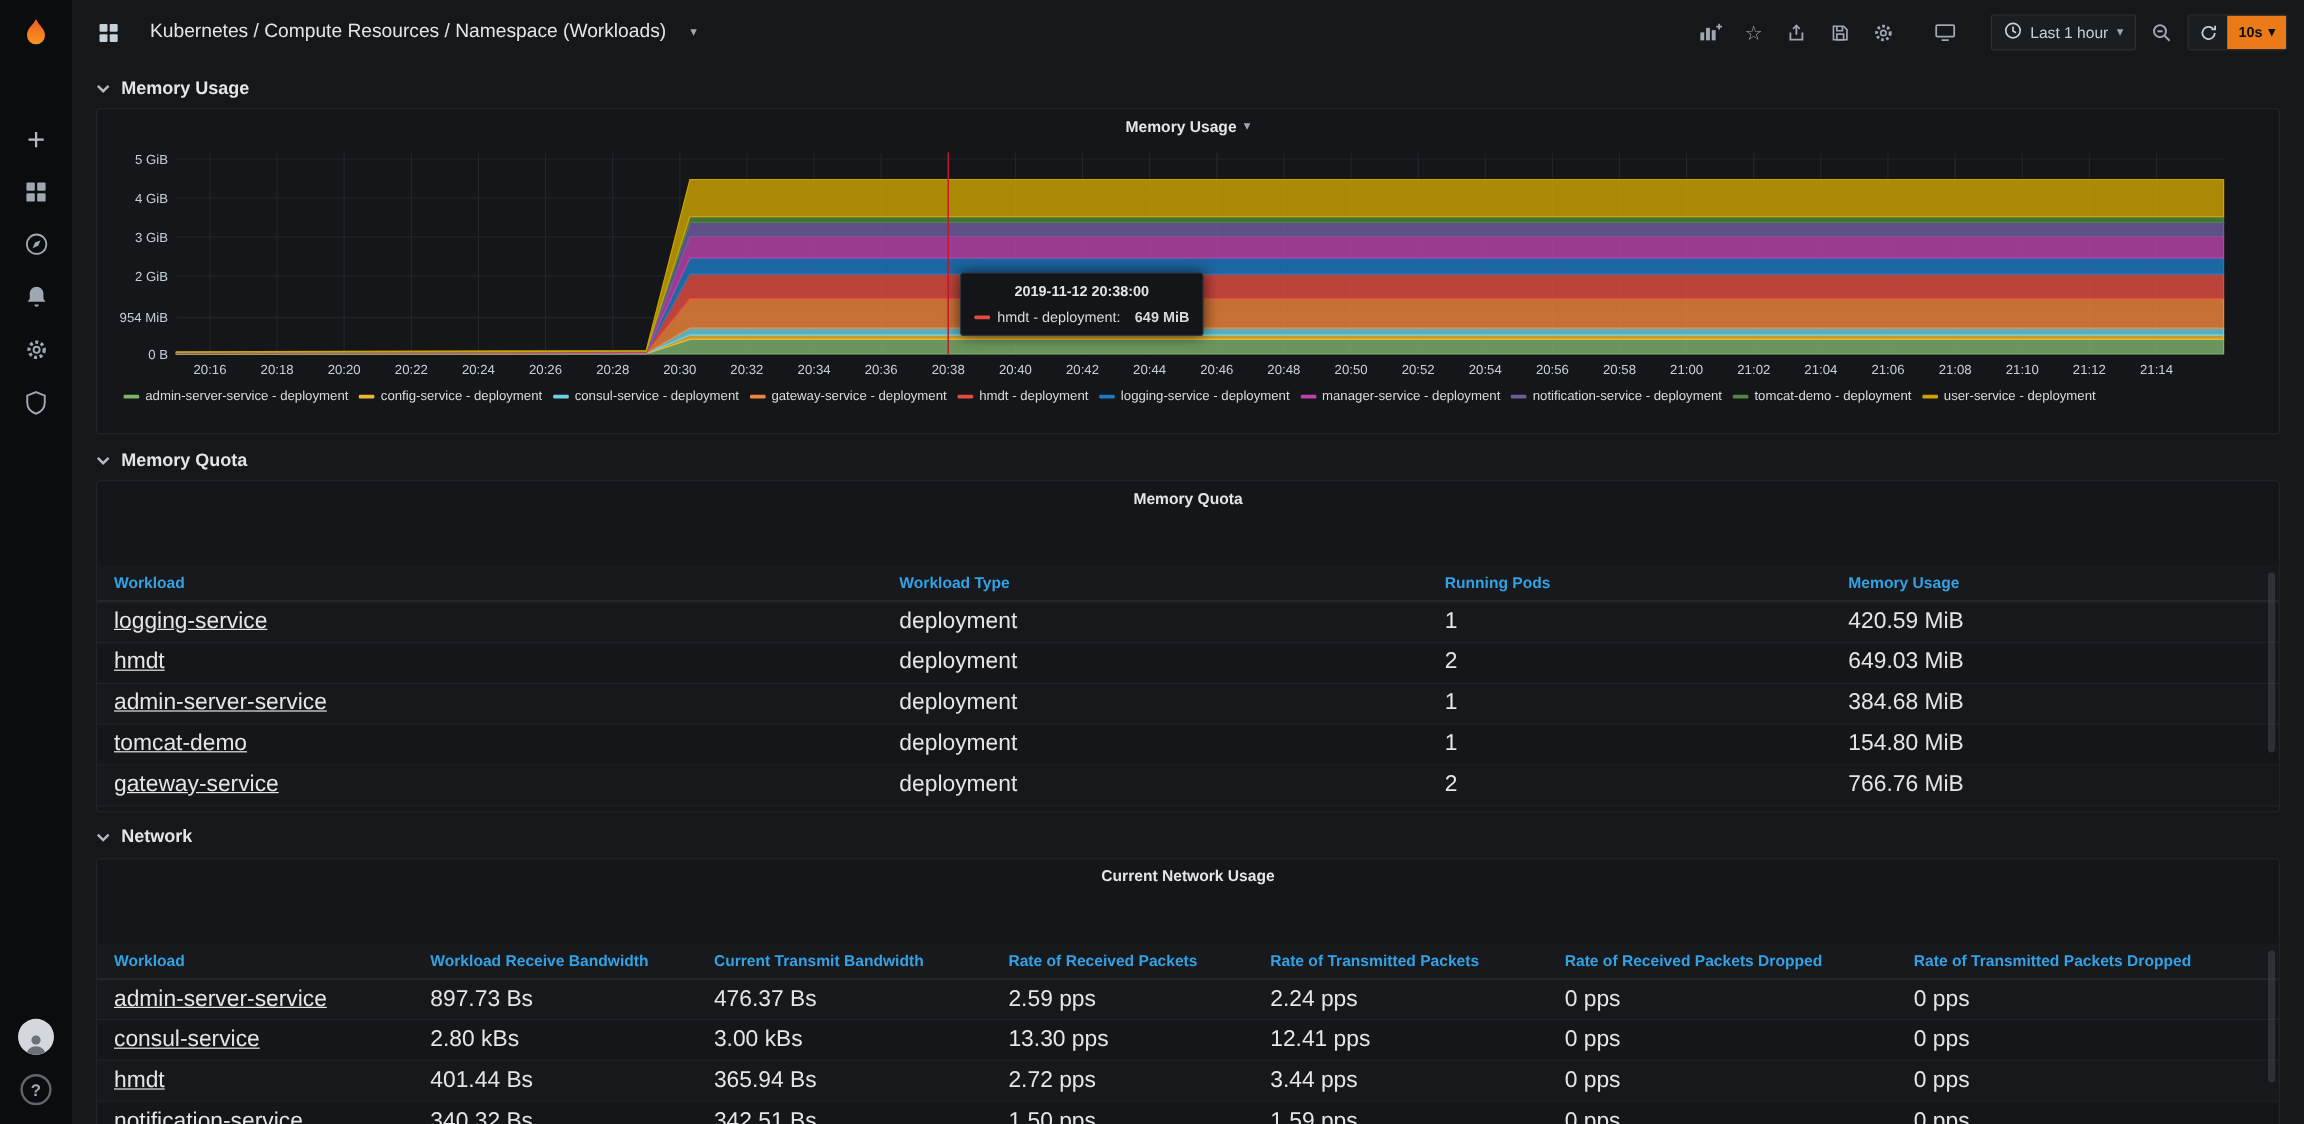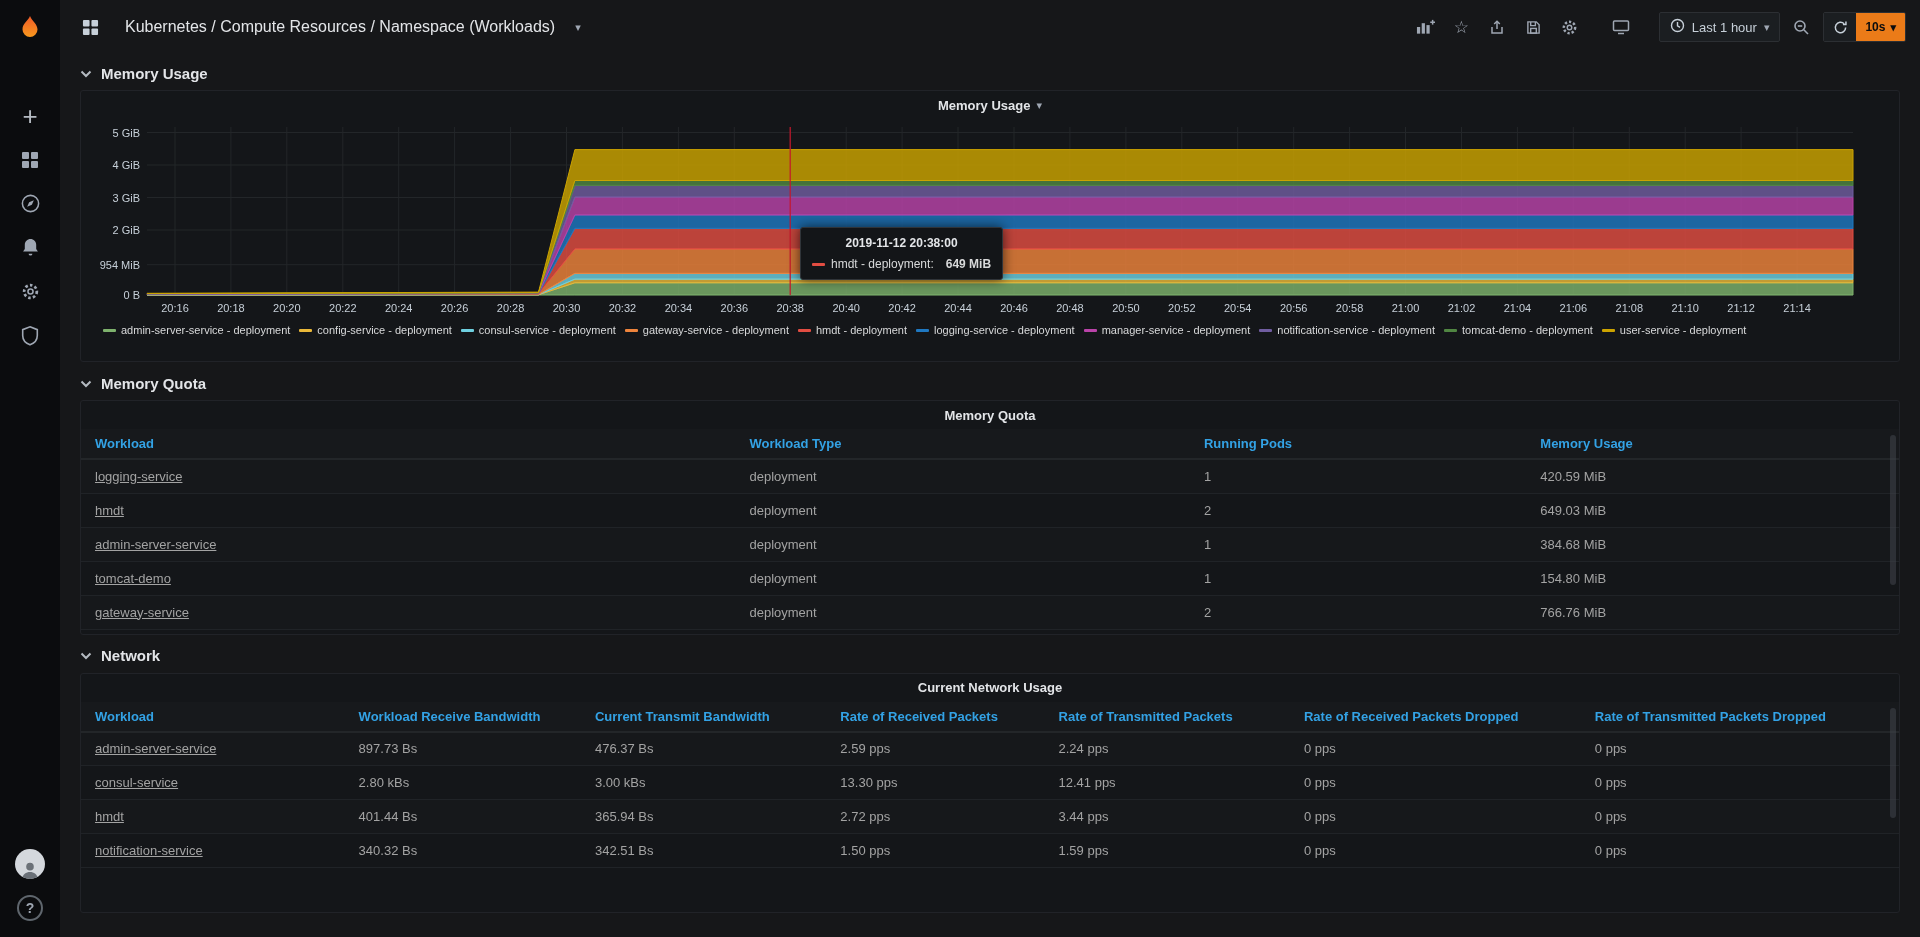--- a/index.html
+++ b/index.html
@@ -54,23 +54,23 @@
   .legend-label { font-size:11px; color:#d8d9da; }
   .chart-tooltip { position:absolute; left:711px; top:108px; background:#131518; border:1px solid #303439; border-radius:3px; box-shadow:0 0 12px rgba(0,0,0,.65); padding:8px 11px; min-width:180px; z-index:4; }
   .tt-time { text-align:center; font-weight:700; font-size:12px; color:#e3e5e8; margin-bottom:7px; }
   .tt-row { display:flex; align-items:center; gap:6px; font-size:12px; color:#d8d9da; }
   .tt-dash { width:13px; height:3px; border-radius:1px; flex:none; }
   .tt-val { font-weight:700; margin-left:6px; }
 
   
   .table-panel { padding:0 0 4px; }
   .table-wrap { position:relative; }
-  table.gtable { width:100%; border-collapse:collapse; table-layout:fixed; }
+  table.gtable { width:100%; border-collapse:collapse; table-layout:fixed;margin-top:42px; }
   .gtable th { text-align:left; font-size:13px; font-weight:600; color:#33a2e5; padding:7px 14px; border-bottom:2px solid #232629; cursor:pointer; background:#17191c; }
-  .gtable td { font-size:13px; color:#a3a3a3; padding:0 14px; height:34px; border-bottom:1px solid #202327; overflow:hidden; white-space:nowrap; }
+  .gtable td { font-size:19px; color:#e5e5e5; padding:0 14px; height:34px; border-bottom:1px solid #202327; overflow:hidden; white-space:nowrap; }
   .gtable tbody tr:nth-child(odd) { background:rgba(255,255,255,0.012); }
   .cell-link { text-decoration:underline; cursor:pointer; }
   .vscroll { position:absolute; right:3px; width:6px; border-radius:3px; background:#41454c; opacity:.55; }
   .network-panel { height:240px; }
 </style>
 </head>
 <body>
 
 <div class="app">
 

